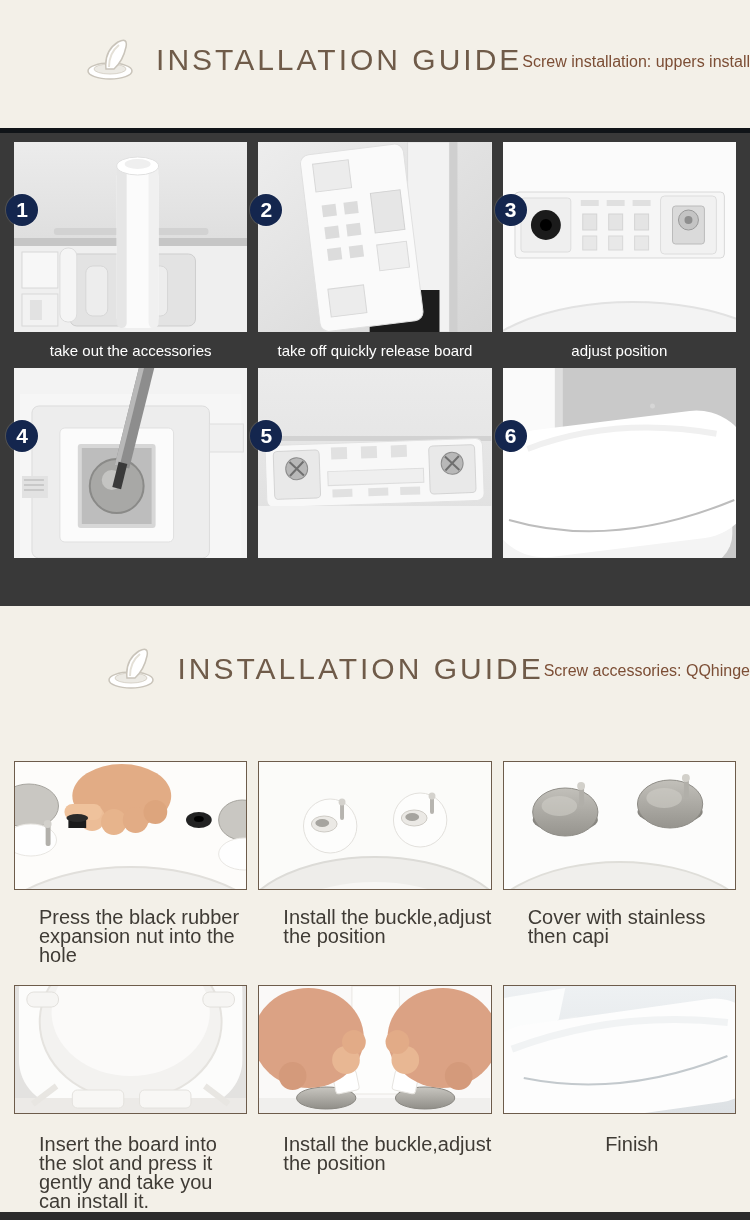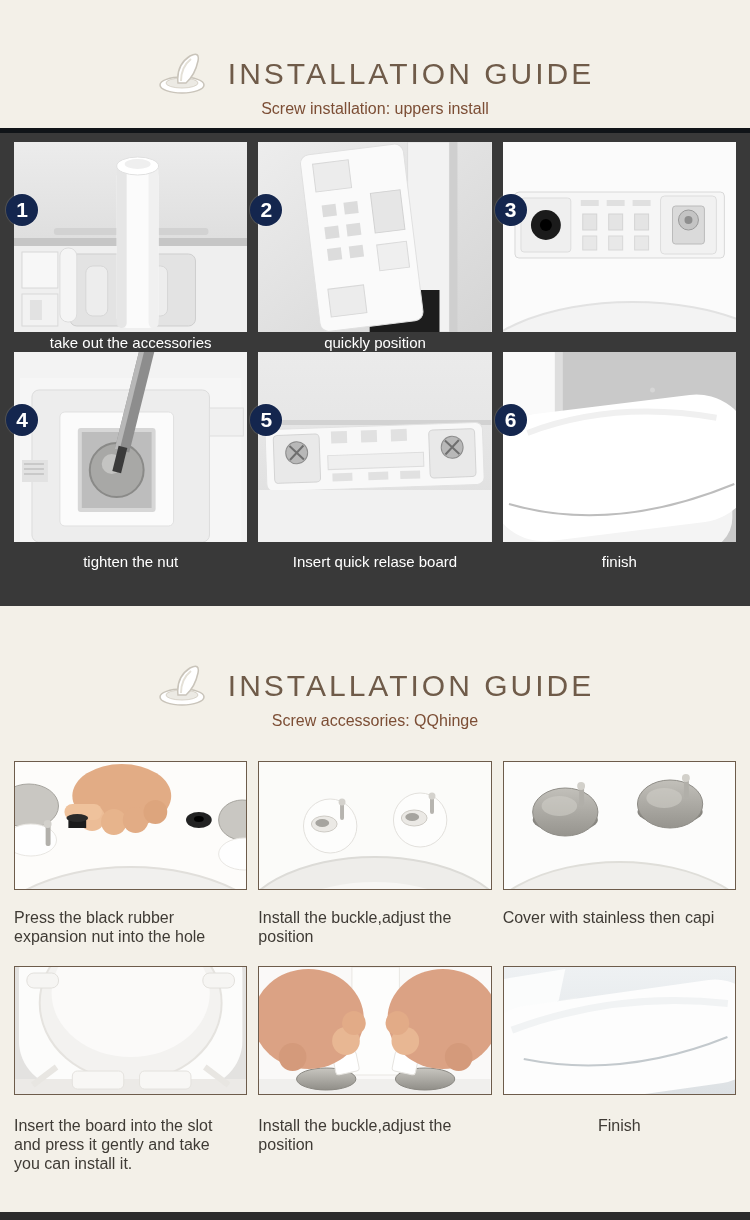--- a/index.html
+++ b/index.html
@@ -3,21 +3,21 @@
 <meta charset="utf-8">
 <style>
   html,body{margin:0;padding:0;}
   body{
     width:750px;height:1220px;
     background:#f3f0e8;
     font-family:"Liberation Sans","DejaVu Sans",sans-serif;
     position:relative;overflow:hidden;
   }
   
-  .guide-header{display:flex;flex-direction:column;align-items:center;}
+  .guide-header{display:flex;flex-direction:row;align-items:center;}
   .header-top{height:128px;justify-content:flex-end;padding-bottom:8px;box-sizing:border-box;}
   .header-bottom{height:132px;justify-content:flex-end;padding-bottom:6px;box-sizing:border-box;}
   .title-row{display:flex;align-items:center;gap:14px;}
   .guide-title{
     font-size:30px;letter-spacing:3px;color:#6f5b49;font-weight:normal;
     margin:0;line-height:40px;
   }
   .guide-subtitle{font-size:16px;color:#7c4e35;margin-top:3px;line-height:22px;}
   .seat-logo{width:58px;height:42px;}
   
@@ -30,30 +30,30 @@
   .photo-cell svg{display:block;width:100%;height:100%;}
   .step-badge{
     position:absolute;left:-8px;top:52px;width:32px;height:32px;border-radius:50%;
     background:#14264e;color:#ffffff;font-size:21px;font-weight:bold;
     display:flex;align-items:center;justify-content:center;
     box-shadow:0 0 0 1px rgba(255,255,255,.12);z-index:2;
   }
   .caption-row{display:grid;grid-template-columns:repeat(3,1fr);column-gap:11px;}
   .panel-caption{
     color:#ffffff;font-size:15px;text-align:center;
-    height:20px;display:flex;align-items:center;justify-content:center;
+    height:36px;display:flex;align-items:center;justify-content:center;
   }
   .panel-caption.row2{height:39px;}
   
   .grid2{display:grid;grid-template-columns:repeat(3,1fr);column-gap:11px;margin:23px 14px 0;}
   .photo2{height:127px;border:1px solid #6d5c4b;background:#fbfbfa;overflow:hidden;}
   .photo2 svg{display:block;width:100%;height:100%;}
   .caption2-row{display:grid;grid-template-columns:repeat(3,1fr);column-gap:11px;margin:18px 14px 0;}
   .caption2{
-    color:#3f3b35;font-size:16px;line-height:19px;text-align:left;
+    color:#3f3b35;font-size:20px;line-height:19px;text-align:left;margin-left:25px;
   }
   .caption2 .inner{max-width:215px;}
   .caption2.center{text-align:center;}
   .grid2.second{margin-top:20px;}
   .caption2-row.second{margin-top:21px;}
   .bottom-bar{position:absolute;left:0;bottom:0;width:750px;height:8px;background:#2b2b2b;}
 </style>
 </head>
 <body>
 
@@ -152,21 +152,22 @@
         <rect x="158" y="54" width="56" height="58" rx="4" fill="#f1f1f1" stroke="#dddddd"></rect>
         <rect x="170" y="64" width="32" height="38" rx="3" fill="#dadada" stroke="#bbbbbb"></rect>
         <circle cx="186" cy="78" r="10" fill="#c4c4c4" stroke="#999999"></circle>
         <circle cx="186" cy="78" r="4" fill="#8e8e8e"></circle>
       </svg>
     </div>
   </div>
 
   <div class="caption-row">
     <div class="panel-caption">take out the accessories</div>
-    <div class="panel-caption">quickly position</div>
+    <div class="panel-caption">take off quickly release board</div>
+    <div class="panel-caption">adjust position</div>
   </div>
 
   <div class="photo-grid">
 
     <div class="photo-cell">
       <div class="step-badge">4</div>
       <svg viewBox="0 0 234 190" preserveAspectRatio="none">
         <rect width="234" height="190" fill="#f3f3f3"></rect>
         <rect x="6" y="26" width="222" height="164" fill="#f6f6f6"></rect>
         <rect x="18" y="38" width="178" height="152" rx="7" fill="#ededed" stroke="#dcdcdc"></rect>
@@ -228,25 +229,20 @@
         <g transform="rotate(-7 117 120)">
           <rect x="-16" y="52" width="268" height="128" rx="56" fill="#ffffff"></rect>
           <path d="M30 70 Q120 48 220 78" fill="none" stroke="#f0f0f0" stroke-width="6"></path>
         </g>
         <path d="M6 152 Q110 182 232 132" fill="none" stroke="#bdbdbd" stroke-width="2"></path>
         <circle cx="150" cy="38" r="2.5" fill="#d6d6d6"></circle>
       </svg>
     </div>
   </div>
 
-  <div class="caption-row">
-    <div class="panel-caption row2">tighten the nut</div>
-    <div class="panel-caption row2">Insert quick relase board</div>
-    <div class="panel-caption row2">finish</div>
-  </div>
 </div>
 
 <div class="guide-header header-bottom">
   <div class="title-row">
     <svg class="seat-logo" viewBox="0 0 58 42">
       <ellipse cx="26" cy="32" rx="22" ry="8" fill="#ffffff" stroke="#c9c4ba" stroke-width="1.5"></ellipse>
       <ellipse cx="26" cy="30" rx="16" ry="5" fill="#eceae4" stroke="#d8d3c9" stroke-width="1"></ellipse>
       <path d="M22 30 Q20 12 34 3 Q44 -2 42 8 Q39 22 30 30 Z" fill="#ffffff" stroke="#c9c4ba" stroke-width="1.5"></path>
       <path d="M25 28 Q25 14 35 6" fill="none" stroke="#e4e0d7" stroke-width="2"></path>
     </svg>

